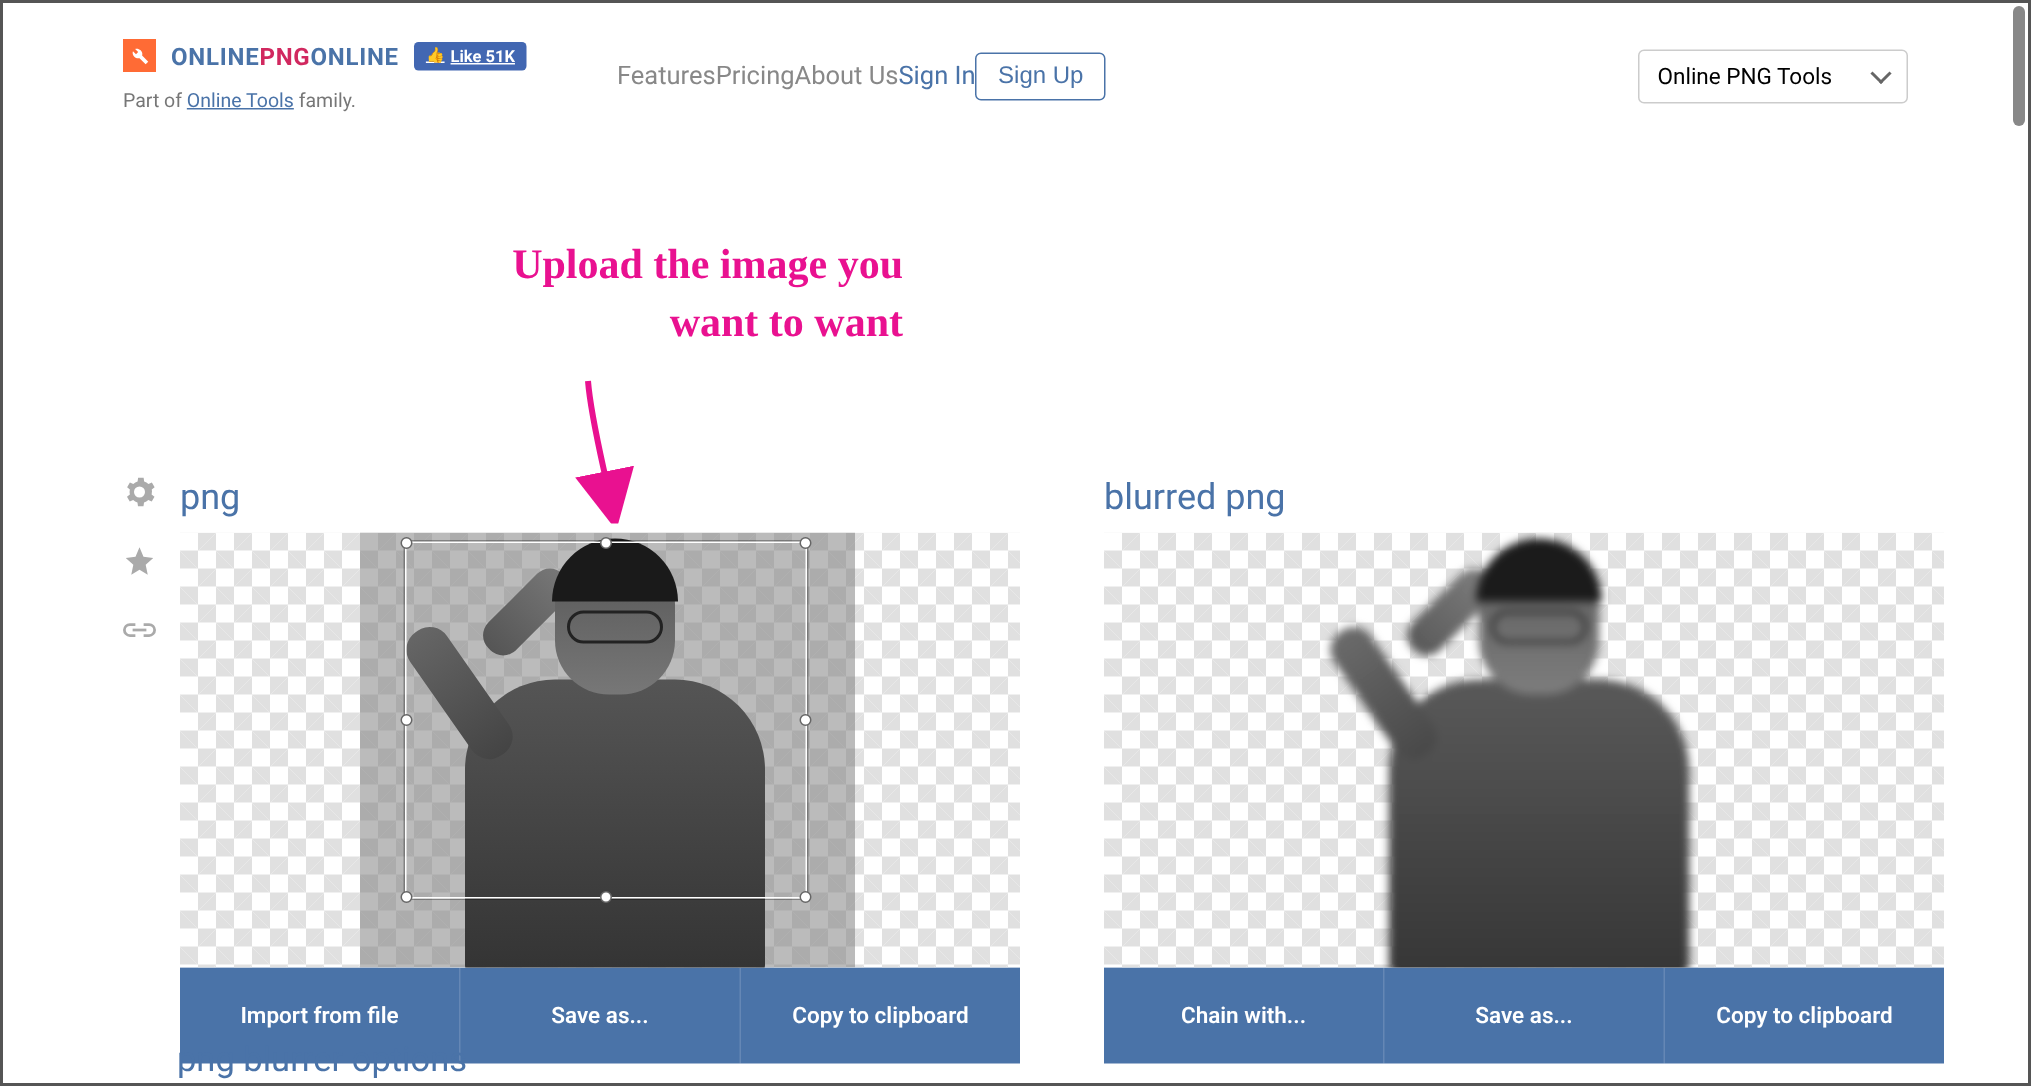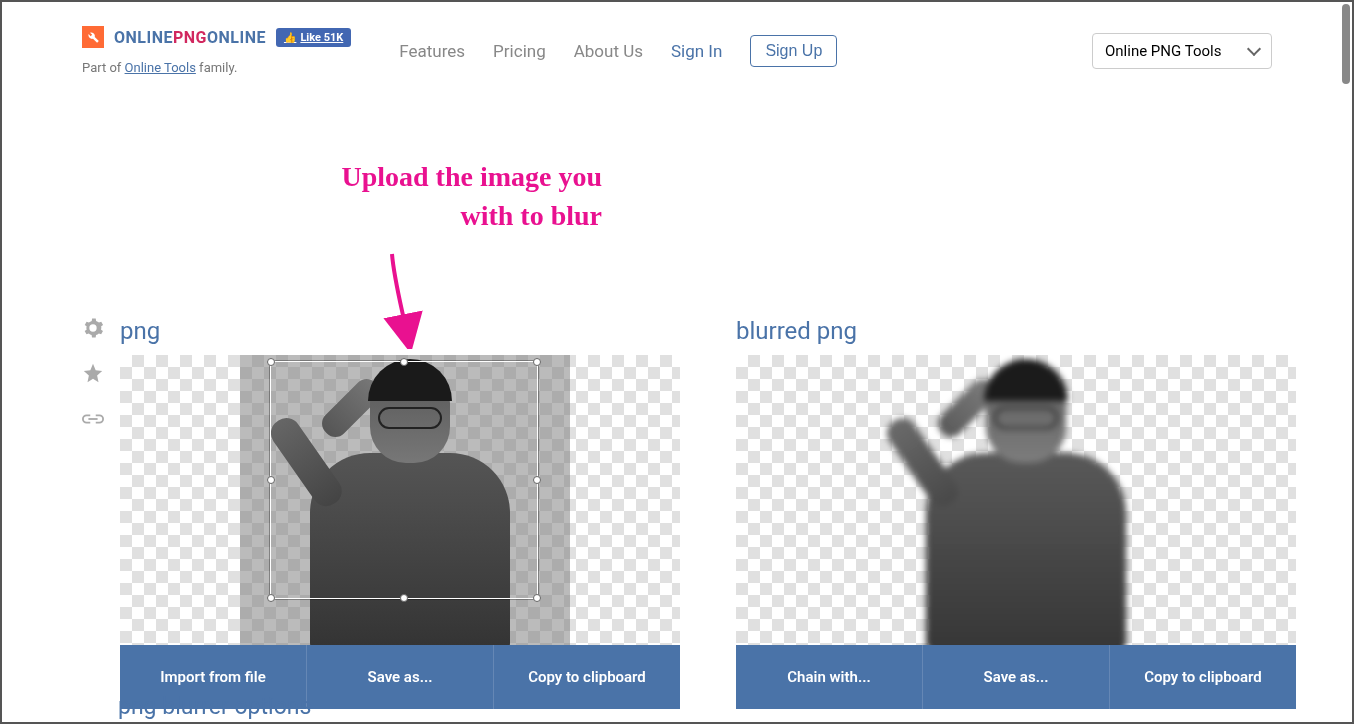--- a/index.html
+++ b/index.html
@@ -47,21 +47,21 @@
       border-radius: 3px;
       display: inline-flex;
       align-items: center;
       gap: 4px;
       font-weight: bold;
       text-decoration: underline;
     }
     .fb-like::before { content: "👍"; font-size: 10px; }
     .part-of { font-size: 13px; color: #777; margin-top: 4px; }
     .part-of a { color: #4a73a8; text-decoration: underline; cursor: pointer; }
-    .nav { display: flex; gap: 28px; margin-left: 32px; align-items: center; }
+    .nav { display: flex; margin-left: 44px; align-items: center; }
     .nav-link { color: #888; font-size: 17px; cursor: pointer; }
     .nav-link.signin { color: #4a73a8; }
     .signup-btn {
       color: #4a73a8;
       border: 1px solid #4a73a8;
       border-radius: 4px;
       padding: 6px 14px;
       font-size: 16px;
       background: #fff;
       cursor: pointer;
@@ -275,21 +275,21 @@
     <button class="signup-btn">Sign Up</button>
   </div>
 
   <div class="site-select">
     <span>Online PNG Tools</span>
   </div>
 </div>
 
 <div class="annotation">
   <div>Upload the image you</div>
-  <div>with to blur</div>
+  <div>want to want</div>
 </div>
 <svg class="arrow-svg" width="70" height="100">
   <defs>
       <marker id="ah" markerWidth="10" markerHeight="10" refX="5" refY="5" orient="auto">
         <path d="M0,0 L10,5 L0,10 z" fill="#e91190"></path>
       </marker>
     </defs>
   <path d="M20,5 C22,30 30,60 35,85" stroke="#e91190" stroke-width="4" fill="none" marker-end="url(#ah)"></path>
 </svg>
 

